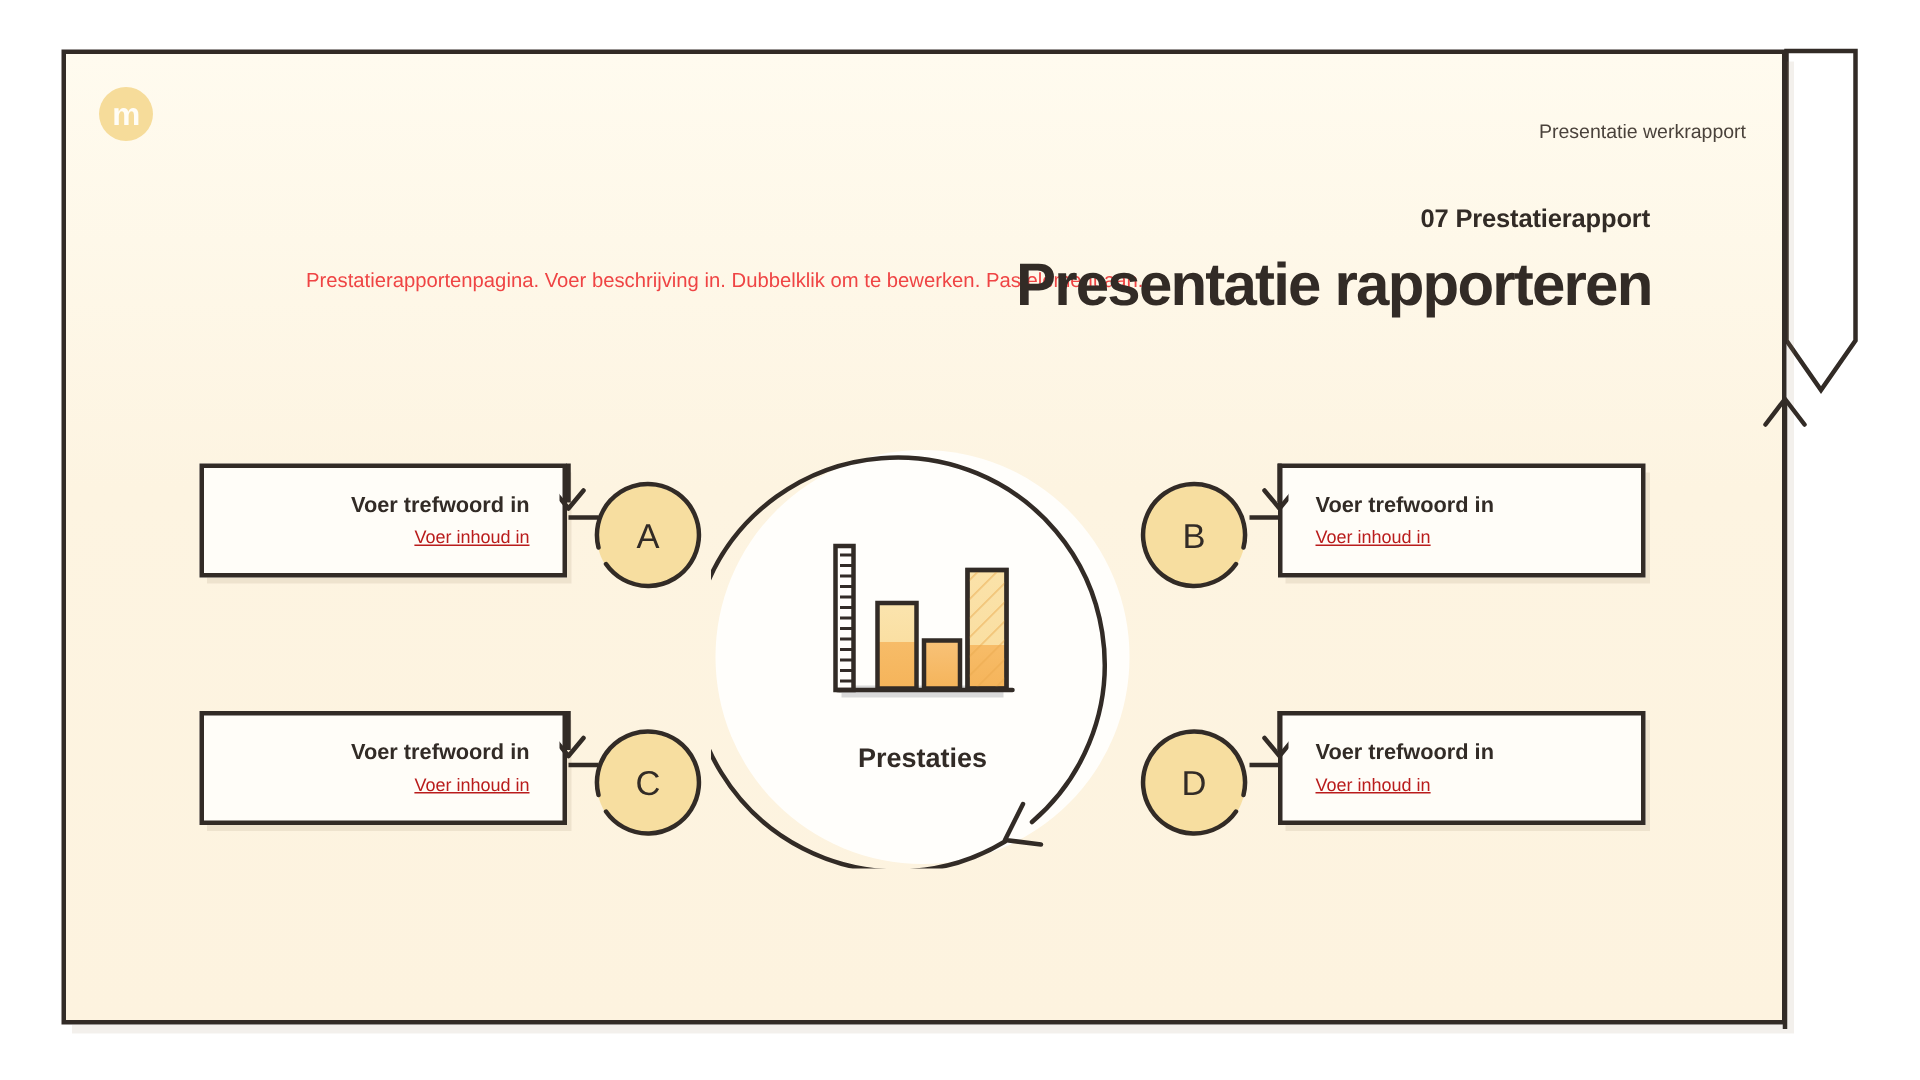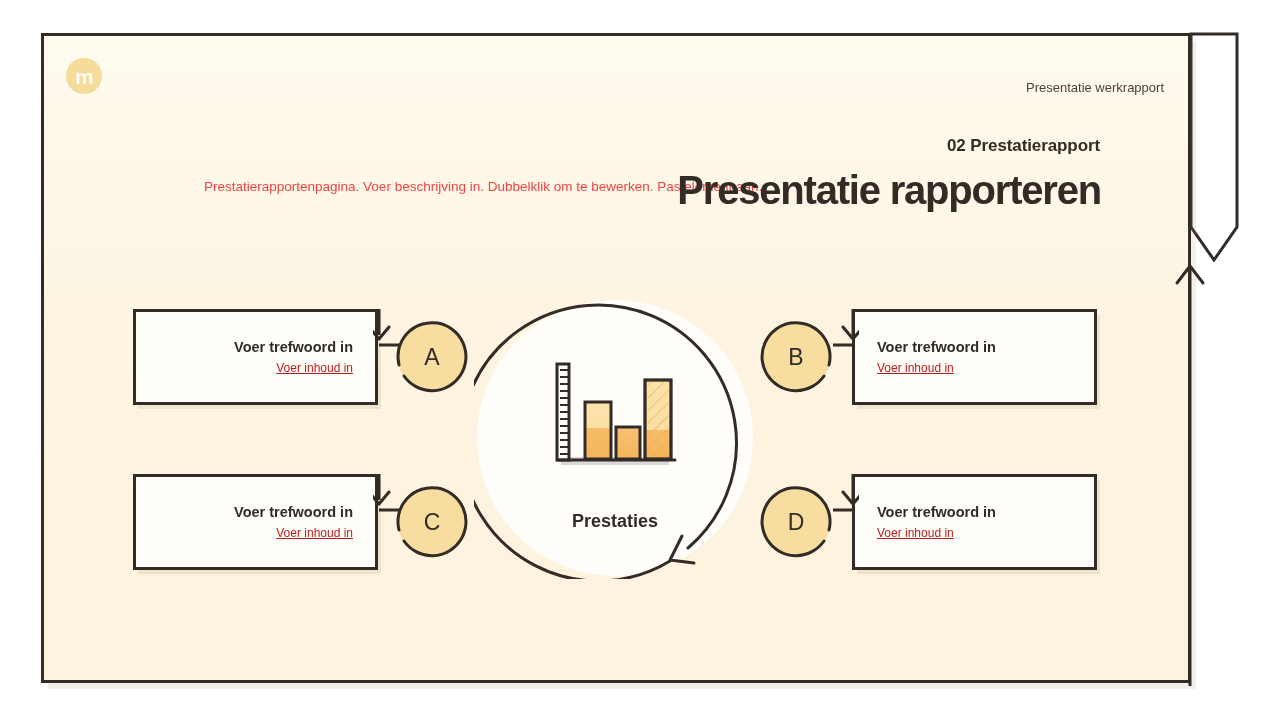--- a/index.html
+++ b/index.html
@@ -110,21 +110,21 @@
     font-size: 13.5px;
     color: #ef4444;
     white-space: nowrap;
     z-index: 2;
   }
 
   
   .card {
     position: absolute;
     width: 245px;
-    height: 96px;
+    height: 76px;
     background: #FFFDF8;
     border: 3px solid #322B26;
     display: flex;
     flex-direction: column;
     justify-content: center;
     padding: 0 22px;
     box-shadow: 4px 5px 0 -1px rgba(160,140,110,0.16);
   }
   .card.left  { align-items: flex-end; text-align: right; }
   .card.right { align-items: flex-start; text-align: left; }
@@ -207,21 +207,20 @@
   .hub-label {
     position: absolute;
     left: 0;
     right: 0;
     top: 198px;
     text-align: center;
     font-size: 18px;
     font-weight: 700;
     color: #322B26;
     z-index: 3;
-    margin-top: 16px;
   }
 </style>
 </head>
 <body>
 
 <div id="slide">
 
   <svg class="bookmark" viewBox="0 0 52 232" fill="none">
     <path d="M3 3 H49 V196 L26 229 L3 196 Z" stroke="#322B26" stroke-width="3" stroke-linejoin="miter" fill="none"></path>
   </svg>
@@ -231,21 +230,21 @@
   <svg class="edge-arrow" viewBox="0 0 46 430" fill="none">
     <path d="M22 428 V10" stroke="#322B26" stroke-width="3" stroke-linecap="butt"></path>
     <path d="M9 25 L22 8 L35 25" stroke="#322B26" stroke-width="3" stroke-linecap="round" stroke-linejoin="round" fill="none"></path>
   </svg>
 
   <div class="logo">
     <span>m</span>
   </div>
 
   <div class="kicker">Presentatie werkrapport</div>
-  <div class="eyebrow">02 Prestatierapport</div>
+  <div class="eyebrow">07 Prestatierapport</div>
   <div class="description">Prestatierapportenpagina. Voer beschrijving in. Dubbelklik om te bewerken. Pas element aan.</div>
   <div class="title">Presentatie rapporteren</div>
 
   <div class="card left" id="cardA">
     <div class="card-title">Voer trefwoord in</div>
     <div class="card-body">Voer inhoud in</div>
   </div>
   <svg class="connector" style="left:373px; top:305px;" width="40" height="72" viewBox="0 0 40 72" fill="none">
     <path d="M6 4 V30" stroke="#322B26" stroke-width="3"></path>
     <path d="M-4 22 L6 34 L16 22" stroke="#322B26" stroke-width="3" stroke-linecap="round" stroke-linejoin="round"></path>

